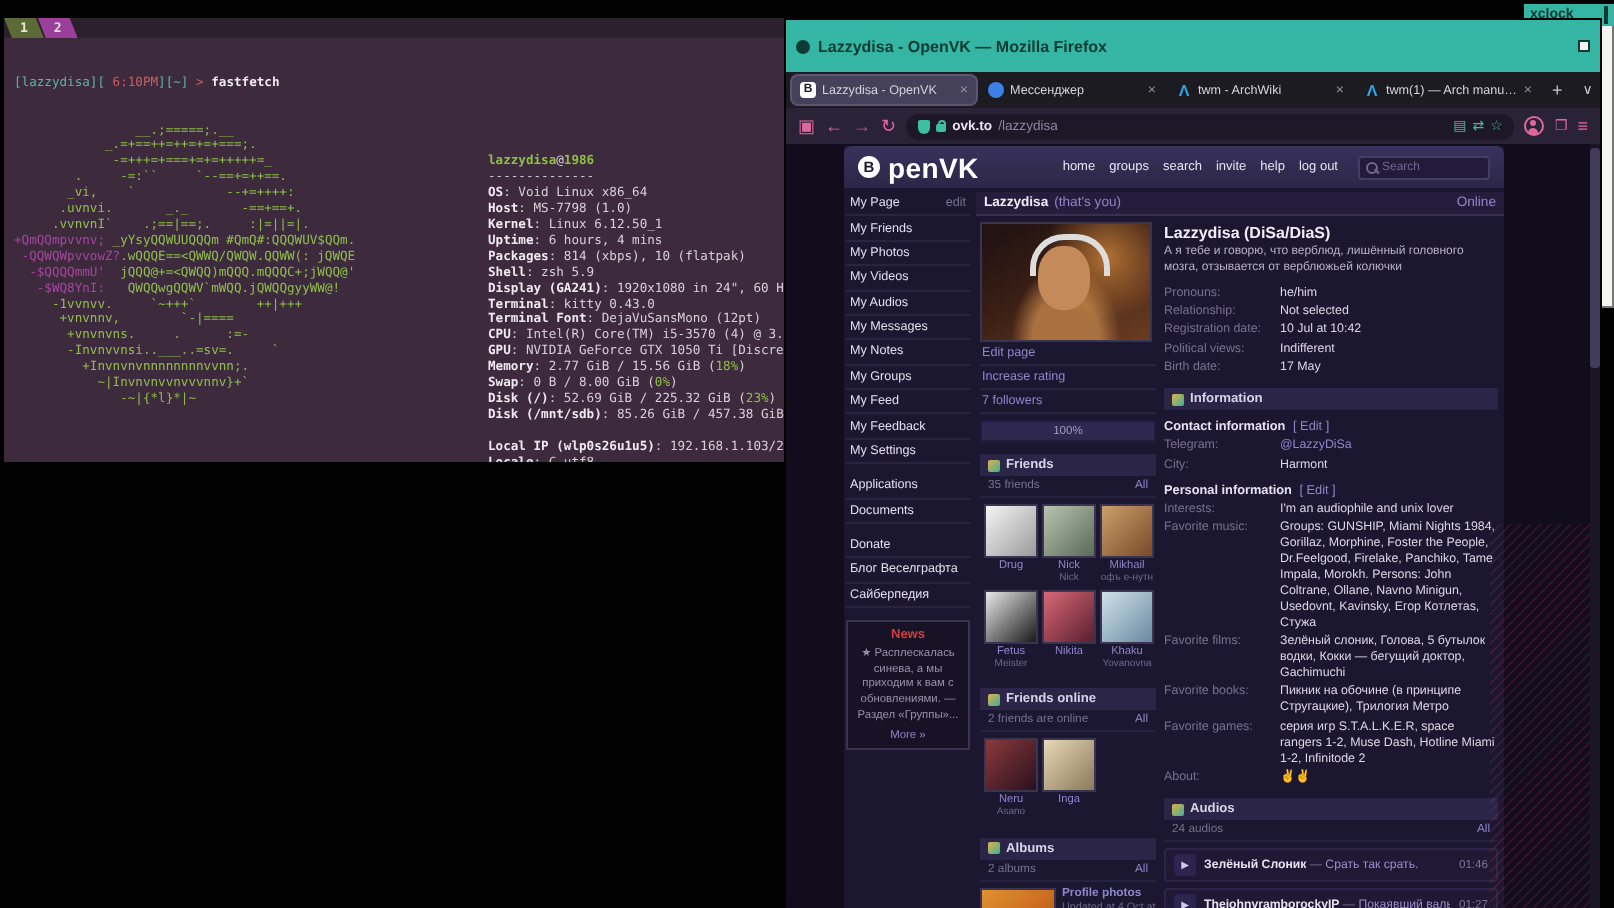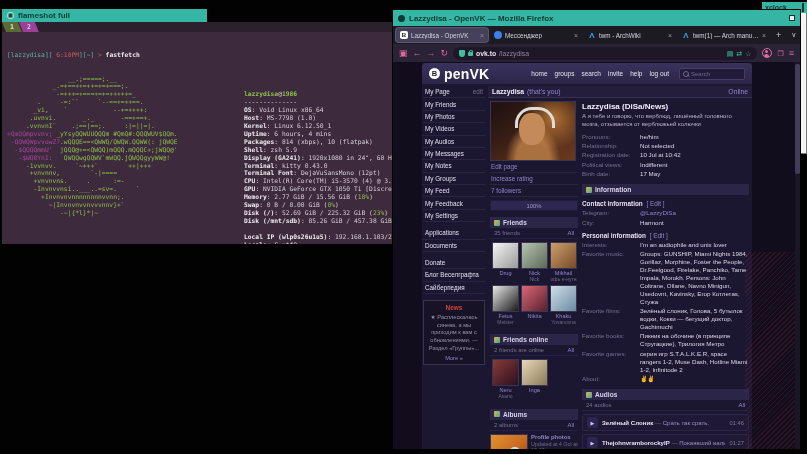--- a/index.html
+++ b/index.html
@@ -27,21 +27,21 @@
           font-family:"DejaVu Sans Mono",monospace;font-size:6.3px;line-height:7.9px;color:#d8cfd8;
           position:relative;overflow:hidden;white-space:pre;}
   .t-body div{white-space:pre;}
   .ff-row{display:flex;}
   .ascii{width:237px;flex:none;}
   .ffinfo{flex:1;overflow:hidden;}
   .c-cy{color:#5fb3a1;} .c-rd{color:#d05c5c;} .c-w{color:#d8cfd8;} .c-wb{color:#f0e9f0;font-weight:bold;}
   .c-b{color:#f0e9f0;font-weight:bold;} .c-g{color:#8fbf4a;} .c-p{color:#a844a0;} .c-gb{color:#8fbf4a;font-weight:bold;}
   
   .firefox{left:393px;top:10px;width:407px;height:436px;z-index:3;background:#1c1b22;box-shadow:0 0 0 1px #000;}
-  .fx-title{height:16px;background:#35b5a4;color:#0c3a34;font:bold 8px "Liberation Sans",sans-serif;
+  .fx-title{height:26px;background:#35b5a4;color:#0c3a34;font:bold 8px "Liberation Sans",sans-serif;
             display:flex;align-items:center;gap:4px;padding:0 5px;}
   .fx-title .grow{flex:1;}
   .fx-tabbar{height:18px;background:#1c1b22;display:flex;align-items:center;gap:2px;padding:0 3px;}
   .fftab{height:14px;border-radius:3px;display:flex;align-items:center;gap:3px;padding:0 4px;width:84px;
          font-size:6.3px;color:#d6d2de;overflow:hidden;flex:none;cursor:default;}
   .fftab.active{background:#45415a;box-shadow:0 0 0 1px #5a5572;}
   .fftab .lbl{flex:1;white-space:nowrap;overflow:hidden;}
   .fftab .x{color:#9a93a8;font-size:7px;}
   .fav{width:8px;height:8px;flex:none;border-radius:2px;display:flex;align-items:center;justify-content:center;
        font-size:6px;font-weight:bold;}
@@ -164,24 +164,20 @@
   <div class="xc-title">
     <span>xclock</span>
     <span style="margin-left:auto"><span class="mini-sq"></span></span>
   </div>
   <div class="xc-body">
     <div class="xc-face"></div>
   </div>
 </div>
 
 <div class="win terminal">
-  <div class="t-title">
-    <span class="t-appicon"></span>
-    <span>flameshot full</span>
-  </div>
   <div class="t-tabs">
     <span class="t-tab one">1</span>
     <span class="t-tab two">2</span>
   </div>
   <div class="t-body">
     <div id="prompt1"><span class="c-cy">[lazzydisa]</span><span class="c-cy">[</span><span class="c-rd"> 6:10PM</span><span class="c-cy">][~] </span><span class="c-rd">&gt; </span><span class="c-wb">fastfetch</span></div>
     <div class="ff-row">
       <div class="ascii" id="asciiArt"><div><span class="c-g">                __.;=====;.__</span></div><div><span class="c-g">            _.=+==++=++=+=+===;.</span></div><div><span class="c-g">             -=+++=+===+=+=+++++=_</span></div><div><span class="c-g">        .     -=:``     `--==+=++==.</span></div><div><span class="c-g">       _vi,    `            --+=++++:</span></div><div><span class="c-g">      .uvnvi.       _._       -==+==+.</span></div><div><span class="c-g">     .vvnvnI`    .;==|==;.     :|=||=|.</span></div><div><span class="c-p">+QmQQmpvvnv;</span><span class="c-g"> _yYsyQQWUUQQQm #QmQ#:QQQWUV$QQm.</span></div><div><span class="c-p"> -QQWQWpvvowZ?</span><span class="c-g">.wQQQE==&lt;QWWQ/QWQW.QQWW(: jQWQE</span></div><div><span class="c-p">  -$QQQQmmU'</span><span class="c-g">  jQQQ@+=&lt;QWQQ)mQQQ.mQQQC+;jWQQ@'</span></div><div><span class="c-p">   -$WQ8YnI:</span><span class="c-g">   QWQQwgQQWV`mWQQ.jQWQQgyyWW@!</span></div><div><span class="c-g">     -1vvnvv.     `~+++`        ++|+++</span></div><div><span class="c-g">      +vnvnnv,        `-|====</span></div><div><span class="c-g">       +vnvnvns.     .      :=-</span></div><div><span class="c-g">       -Invnvvnsi..___..=sv=.     `</span></div><div><span class="c-g">         +Invnvnvnnnnnnnnvvnn;.</span></div><div><span class="c-g">           ~|Invnvnvvnvvvnnv}+`</span></div><div><span class="c-g">              -~|{*l}*|~</span></div></div>
       <div class="ffinfo">
         <div id="infoLines"><div><span class="c-gb">lazzydisa</span><span class="c-w">@</span><span class="c-gb">1986</span></div><div><span class="c-w">--------------</span></div><div><span class="c-b">OS</span><span class="c-w">: Void Linux x86_64</span></div><div><span class="c-b">Host</span><span class="c-w">: MS-7798 (1.0)</span></div><div><span class="c-b">Kernel</span><span class="c-w">: Linux 6.12.50_1</span></div><div><span class="c-b">Uptime</span><span class="c-w">: 6 hours, 4 mins</span></div><div><span class="c-b">Packages</span><span class="c-w">: 814 (xbps), 10 (flatpak)</span></div><div><span class="c-b">Shell</span><span class="c-w">: zsh 5.9</span></div><div><span class="c-b">Display (GA241)</span><span class="c-w">: 1920x1080 in 24", 60 Hz</span></div><div><span class="c-b">Terminal</span><span class="c-w">: kitty 0.43.0</span></div><div><span class="c-b">Terminal Font</span><span class="c-w">: DejaVuSansMono (12pt)</span></div><div><span class="c-b">CPU</span><span class="c-w">: Intel(R) Core(TM) i5-3570 (4) @ 3.80</span></div><div><span class="c-b">GPU</span><span class="c-w">: NVIDIA GeForce GTX 1050 Ti [Discrete]</span></div><div><span class="c-b">Memory</span><span class="c-w">: 2.77 GiB / 15.56 GiB (</span><span class="c-g">18%</span><span class="c-w">)</span></div><div><span class="c-b">Swap</span><span class="c-w">: 0 B / 8.00 GiB (</span><span class="c-g">0%</span><span class="c-w">)</span></div><div><span class="c-b">Disk (/)</span><span class="c-w">: 52.69 GiB / 225.32 GiB (</span><span class="c-g">23%</span><span class="c-w">) - e</span></div><div><span class="c-b">Disk (/mnt/sdb)</span><span class="c-w">: 85.26 GiB / 457.38 GiB (</span></div><div><span class="c-w"> </span></div><div><span class="c-b">Local IP (wlp0s26u1u5)</span><span class="c-w">: 192.168.1.103/24</span></div><div><span class="c-b">Locale</span><span class="c-w">: C.utf8</span></div></div>
@@ -424,21 +420,21 @@
                     <div class="thumb th1"></div>
                     <div class="albtxt">
                       <div class="t">Profile photos</div>
                       <div class="u">Updated at 4 Oct at 13:47</div>
                     </div>
                   </div>
                 </div>
             </div>
 
             <div class="rcol">
-              <div class="pname">Lazzydisa (DiSa/News)</div>
+              <div class="pname">Lazzydisa (DiSa/DiaS)</div>
               <div class="pstatus">А я тебе и говорю, что верблюд, лишённый головного мозга, отзывается от верблюжьей колючки</div>
               <div id="profFields">
                   <div class="frow">
                     <span class="fl">Pronouns:</span>
                     <span class="fv">he/him</span>
                   </div>
                   <div class="frow">
                     <span class="fl">Relationship:</span>
                     <span class="fv">Not selected</span>
                   </div>

